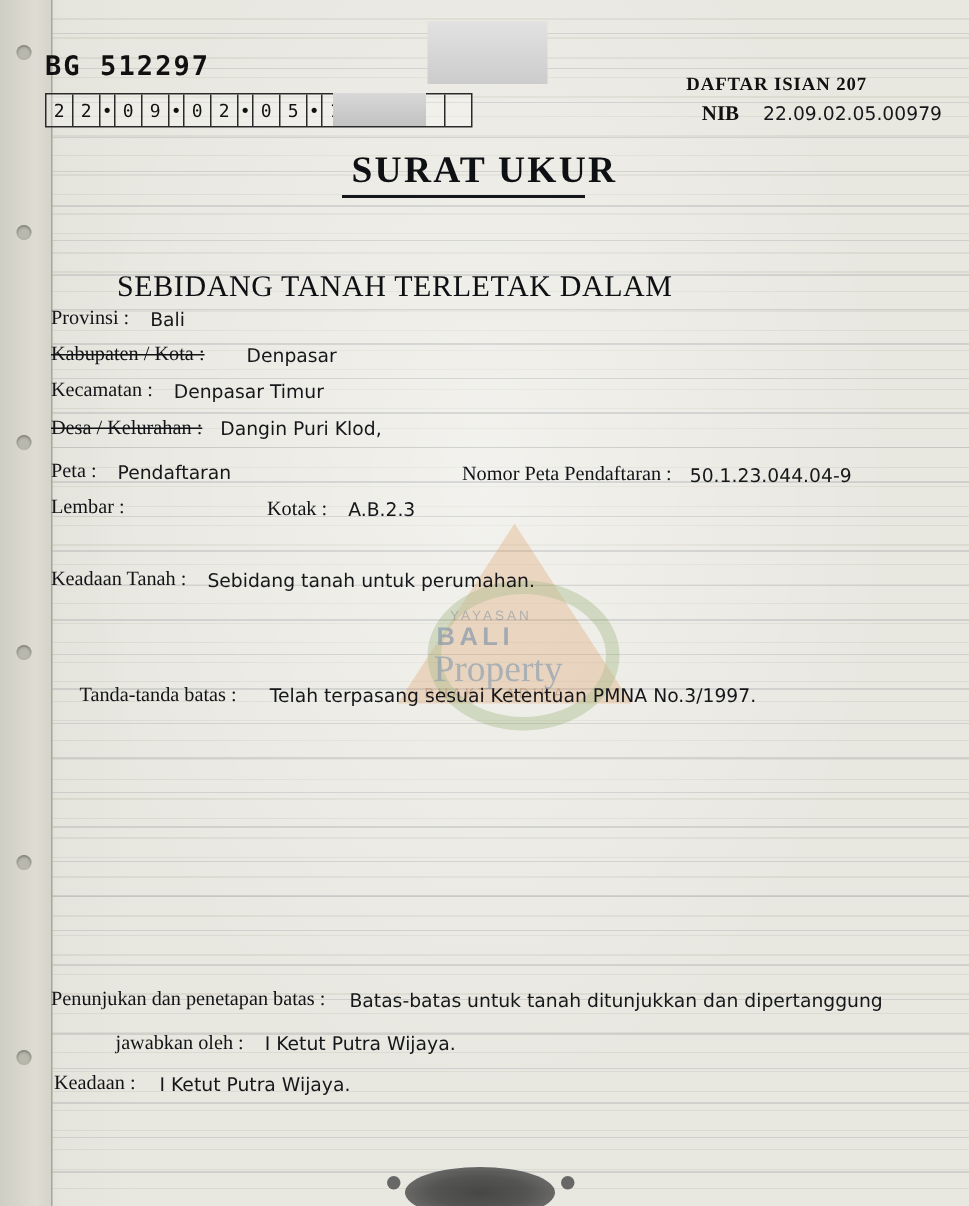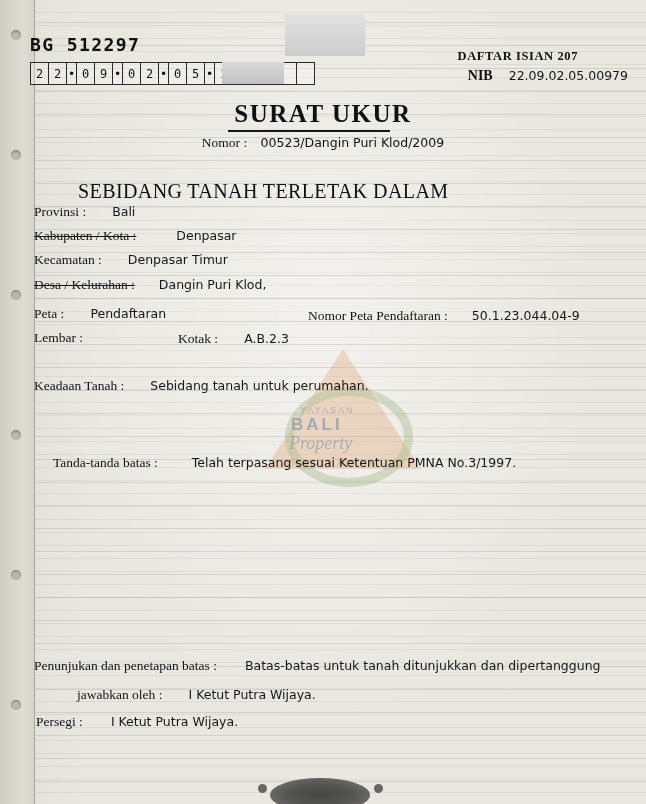--- a/index.html
+++ b/index.html
@@ -64,39 +64,39 @@
   #codebox .dot{width:9px;}
 
   #title{left:0;right:0;top:100px;text-align:center;font-family:"Liberation Serif", serif;
     font-size:25px;font-weight:bold;letter-spacing:1.5px;color:#0f1013;white-space:nowrap;}
   #title-underline{position:absolute;left:228px;top:130px;width:162px;height:1.6px;background:#15161a;}
   #nomor{left:0;right:0;top:135px;text-align:center;font-family:"Liberation Serif", serif;font-size:13.5px;color:#121317;}
   #nomor .v{font-family:"DejaVu Sans", sans-serif;font-size:12.5px;}
 
   #heading2{left:78px;top:180px;font-family:"Liberation Serif", serif;font-size:20px;letter-spacing:.4px;color:#0f1013;}
 
-  .row{position:absolute;display:flex;align-items:flex-start;gap:18px;}
+  .row{position:absolute;display:flex;align-items:center;gap:6px;}
   .row .k{font-family:"Liberation Serif", serif;font-size:13.5px;color:#121317;}
   .row .k.strike{text-decoration:line-through;text-decoration-thickness:1px;}
   .row .v{font-family:"DejaVu Sans", sans-serif;font-size:12.5px;color:#16171a;}
 
   
   #wm{position:absolute;left:243px;top:345px;width:215px;height:150px;pointer-events:none;opacity:.55;}
   #wm .tri{
     position:absolute;left:22px;top:4px;width:0;height:0;
     border-left:78px solid transparent;border-right:78px solid transparent;
     border-bottom:120px solid rgba(214,128,52,0.42);
   }
   #wm .ring{
     position:absolute;left:42px;top:42px;width:110px;height:82px;border-radius:50%;
     border:9px solid rgba(120,150,70,0.45);
   }
   #wm .wtext1{position:absolute;left:57px;top:60px;font-family:"Liberation Sans",sans-serif;font-size:9px;letter-spacing:2px;color:rgba(90,100,110,.75);}
   #wm .wtext2{position:absolute;left:48px;top:70px;font-family:"Liberation Sans",sans-serif;font-size:17px;font-weight:bold;letter-spacing:3px;color:rgba(70,95,125,.8);}
-  #wm .wtext3{position:absolute;left:46px;top:88px;font-family:"Liberation Serif",serif;font-style:italic;font-size:18px;color:rgba(80,105,130,.78);}
+  #wm .wtext3{position:absolute;left:46px;top:88px;font-family:"Liberation Serif",serif;font-size:25px;color:rgba(80,105,130,.78);}
   #wm .wtext4{position:absolute;left:40px;top:112px;font-family:"Liberation Sans",sans-serif;font-size:9.5px;letter-spacing:2.5px;color:rgba(150,90,45,.75);}
 
   
   .redact{position:absolute;background:#cfcfcf;}
   #redact-top{left:285px;top:14px;width:80px;height:42px;
     background:linear-gradient(180deg,#e2e2e2,#cccccc);}
   #redact-code{left:222px;top:62px;width:62px;height:22px;
     background:linear-gradient(180deg,#d8d8d8,#c2c2c2);}
 
   
@@ -161,24 +161,20 @@
     <div class="cell"></div>
     <div class="cell"></div>
     <div class="cell"></div>
     <div class="cell"></div>
   </div>
   <div class="redact" id="redact-code"></div>
 
   <div class="txt" id="title" style="width:646px;">SURAT UKUR</div>
   <div id="title-underline"></div>
 
-  <div class="txt" id="nomor" style="width:646px;">
-    <span>Nomor :</span>
-    <span class="v" style="margin-left:10px;">00523/Dangin Puri Klod/2009</span>
-  </div>
 
   <div class="txt" id="heading2">SEBIDANG TANAH TERLETAK DALAM</div>
 
   <div class="row" style="left:34px;top:204px;">
     <span class="k">Provinsi :</span>
     <span class="v" style="margin-left:8px;">Bali</span>
   </div>
 
   <div class="row" style="left:34px;top:228px;">
     <span class="k strike">Kabupaten / Kota :</span>
@@ -230,21 +226,21 @@
     <span class="k">Penunjukan dan penetapan batas :</span>
     <span class="v" style="margin-left:10px;">Batas-batas untuk tanah ditunjukkan dan dipertanggung</span>
   </div>
 
   <div class="row" style="left:34px;top:687px;padding-left:43px;">
     <span class="k">jawabkan oleh :</span>
     <span class="v" style="margin-left:8px;">I Ketut Putra Wijaya.</span>
   </div>
 
   <div class="row" style="left:36px;top:714px;">
-    <span class="k">Persegi :</span>
+    <span class="k">Keadaan :</span>
     <span class="v" style="margin-left:10px;">I Ketut Putra Wijaya.</span>
   </div>
 
   <div id="seal">
     <div class="core"></div>
     <div class="sp" style="left:2px;"></div>
     <div class="sp" style="left:118px;"></div>
   </div>
 
 </div>

